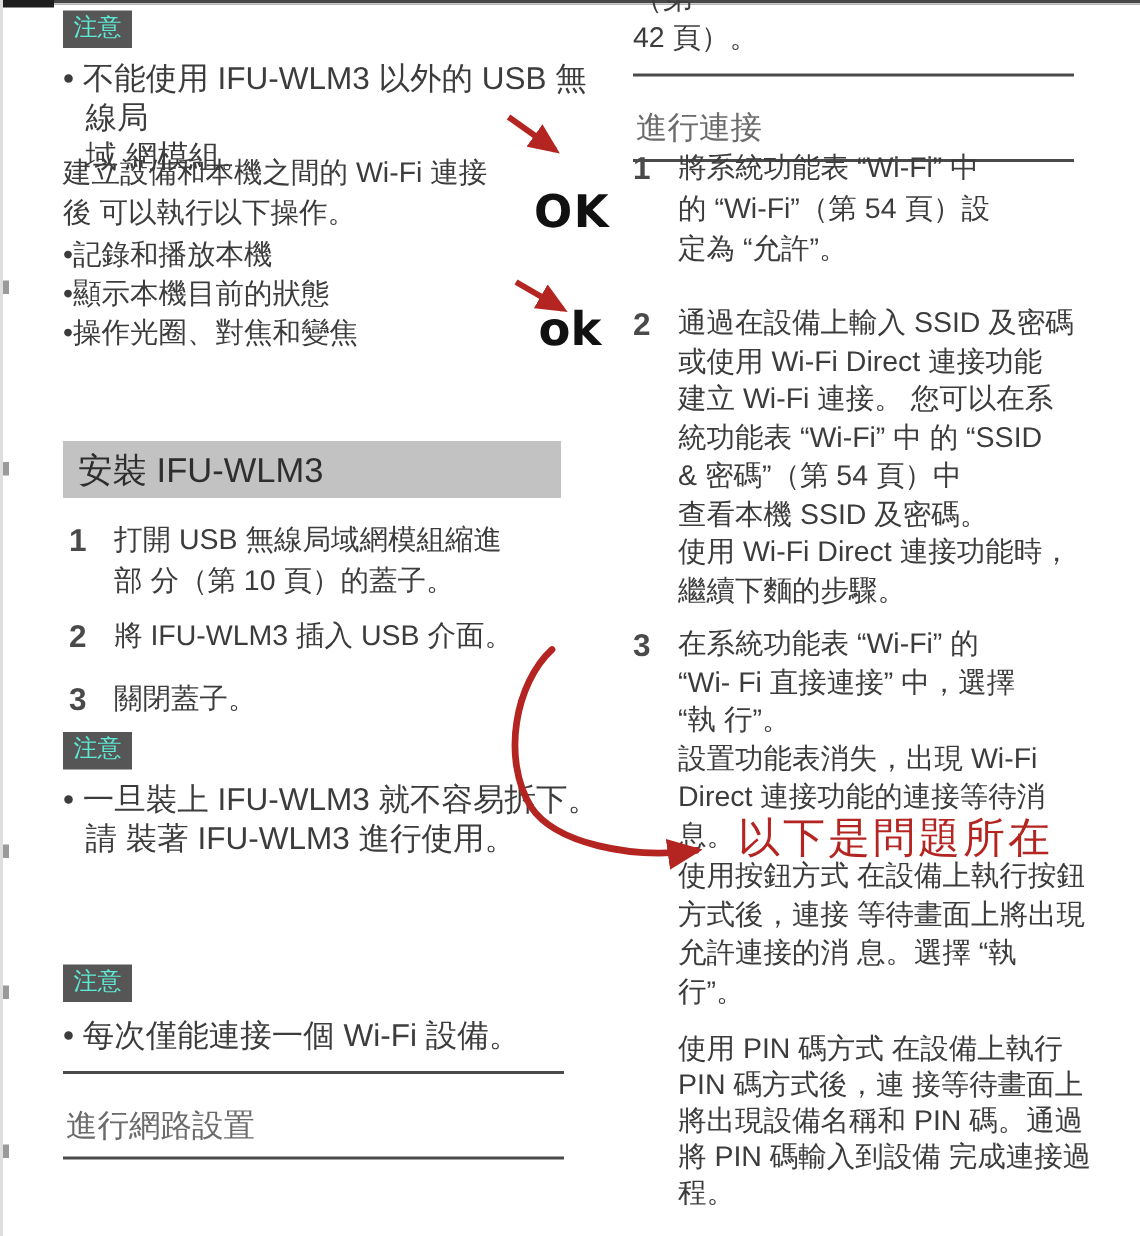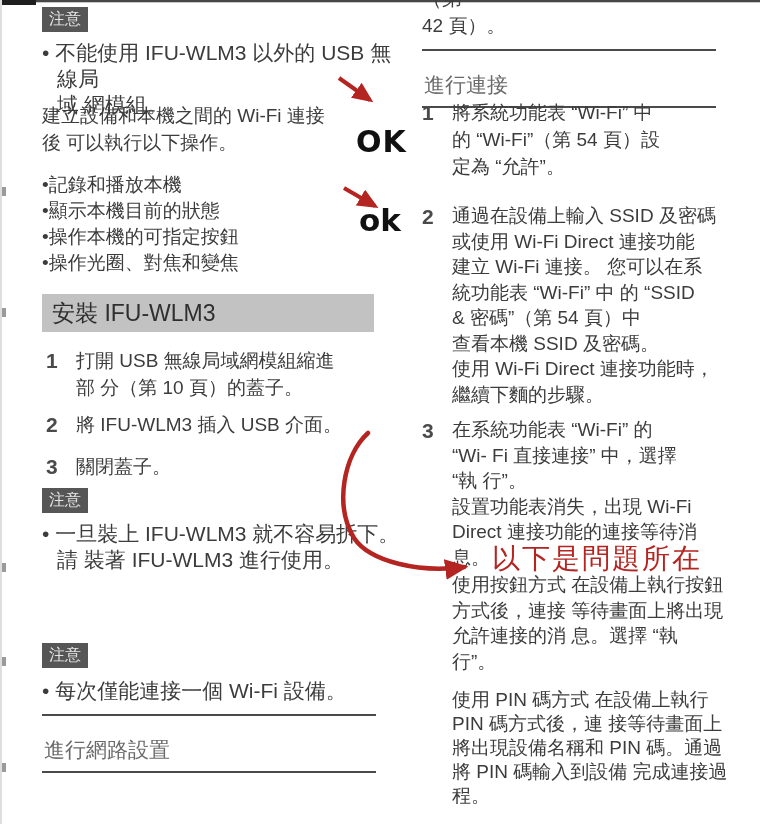--- a/index.html
+++ b/index.html
@@ -16,21 +16,21 @@
     font-family:"Liberation Sans","DejaVu Sans",sans-serif;color:var(--body-text);
     border-left:2px solid #dedede;
   }
   .top-border{position:absolute;left:0;top:0;width:760px;height:2px;background:#474747;border-bottom:1px solid #c9c9c9;}
   .top-left-mark{position:absolute;left:0;top:0;width:34px;height:5px;background:#1e1e1e;}
   .edge-tick{position:absolute;left:0;width:4px;height:9px;background:#9a9a9a;}
 
   .blk{position:absolute;}
   .multiline{white-space:pre-line;}
   .badge{
-    display:inline-block;background:var(--badge-bg);color:#e5e5e5;
+    display:inline-block;background:var(--badge-bg);color:#5eead4;
     font-size:16px;line-height:1;padding:4px 7px 5px;
   }
   .bullet{
     font-size:21px;line-height:26px;white-space:pre-line;
     padding-left:15px;text-indent:-15px;
   }
   .para{font-size:19px;line-height:27px;}
   .ops div{font-size:19px;line-height:26px;}
   .section-header{
     background:var(--header-bg);color:#2e2e2e;
@@ -75,24 +75,23 @@
 
   <div class="blk" style="left:40px;top:7px">
     <span class="badge">注意</span>
   </div>
   <div class="blk bullet" style="left:40px;top:40px;width:348px">• 不能使用 IFU-WLM3 以外的 USB 無線局
 域 網模組。</div>
 
   <div class="blk para multiline" style="left:40px;top:102px;width:348px">建立設備和本機之間的 Wi-Fi  連接
 後 可以執行以下操作。</div>
 
-  <div class="blk ops" style="left:40px;top:172px;width:348px">
+  <div class="blk ops" style="left:40px;top:158px;width:348px">
     <div>•記錄和播放本機</div>
     <div>•顯示本機目前的狀態</div>
-    <div>•操作本機的可指定按鈕</div>
     <div>•操作光圈、對焦和變焦</div>
   </div>
 
   <div class="blk section-header" style="left:40px;top:294px;width:322px">安裝 IFU-WLM3</div>
 
   <div class="blk step" style="left:44px;top:347px;width:330px">
     <span class="num">1</span>
     <div class="stext lh27">打開 USB 無線局域網模組縮進
 部 分（第 10 頁）的蓋子。</div>
   </div>

